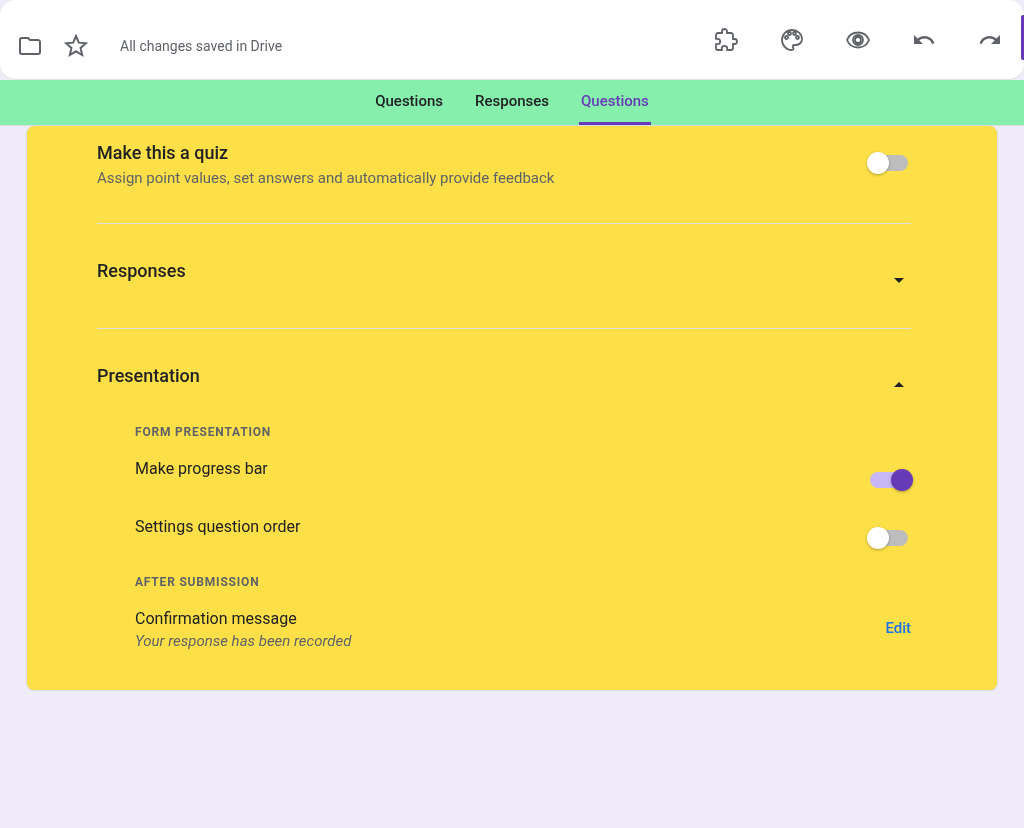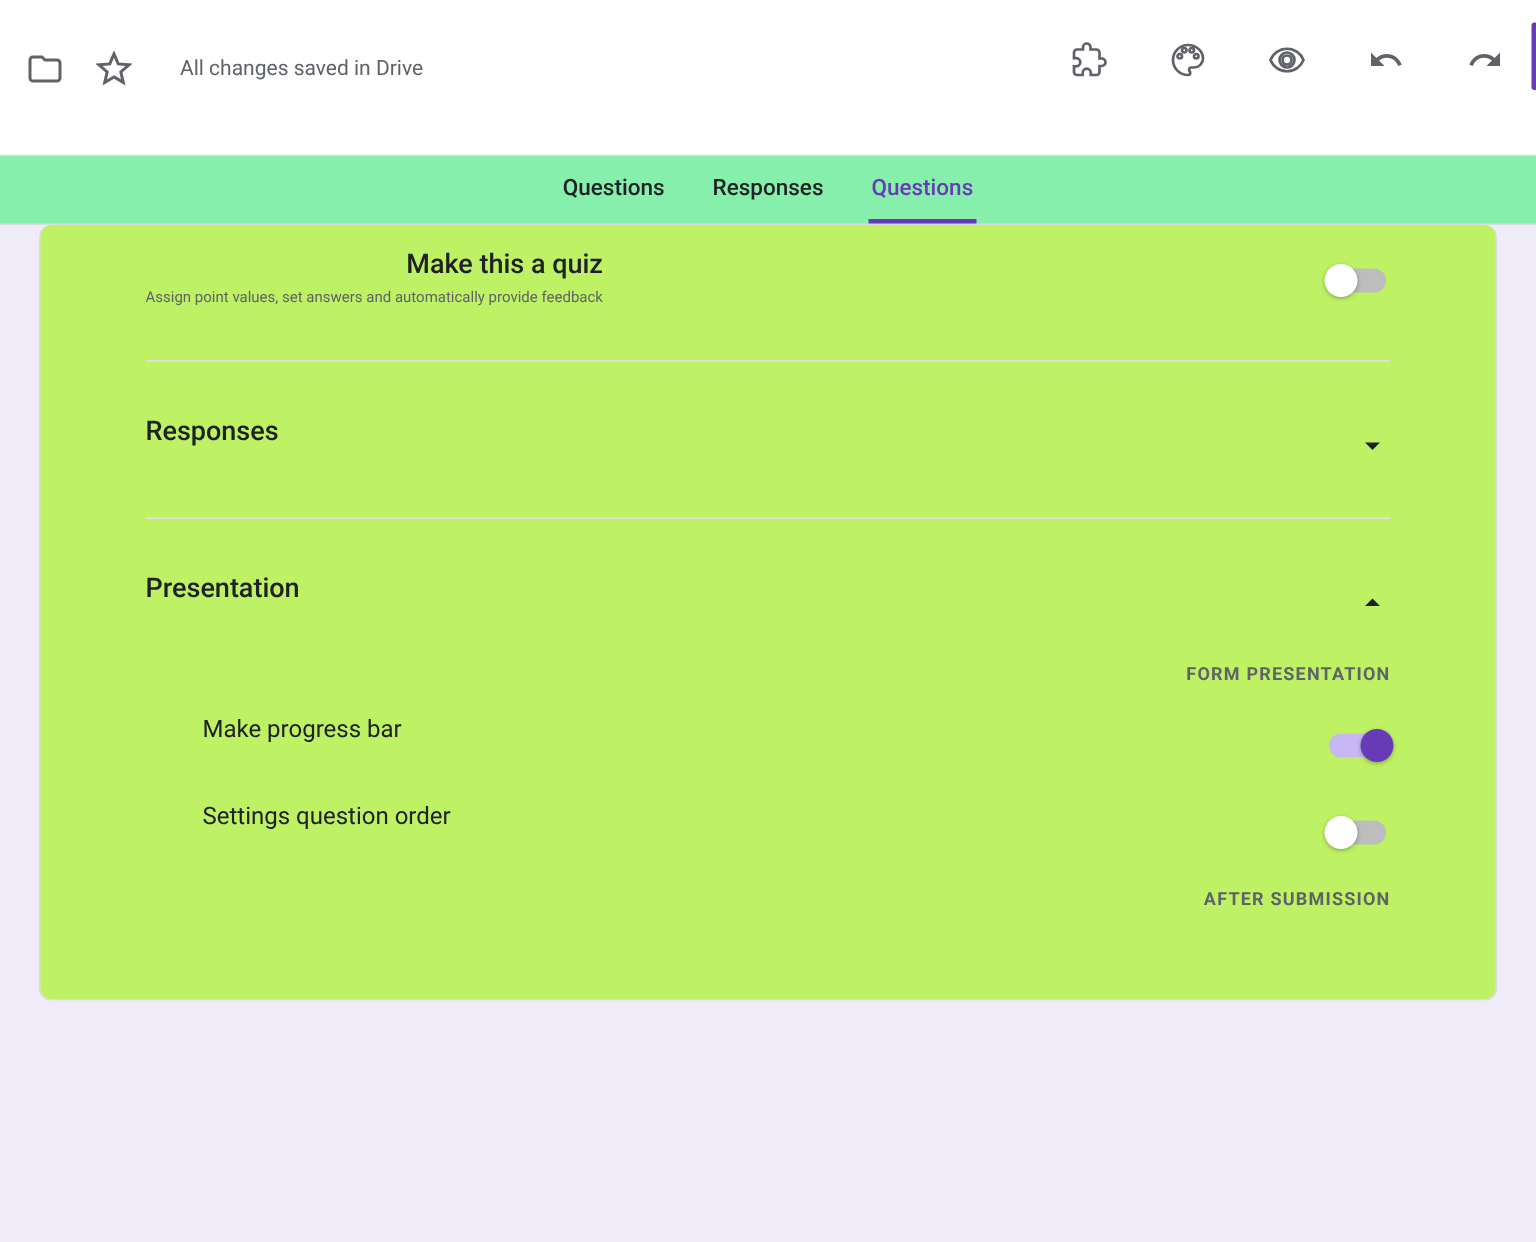--- a/index.html
+++ b/index.html
@@ -5,26 +5,27 @@
     * { box-sizing: border-box; margin: 0; padding: 0; }
     body {
       font-family: 'Google Sans', Roboto, Arial, sans-serif;
       background: #f0ebf8;
       width: 1024px;
       height: 828px;
       overflow: hidden;
     }
     .top-bar {
       background: #fff;
-      height: 104px;
+      height: 80px;
       display: flex;
       align-items: center;
       padding: 0 16px;
       border-bottom: 1px solid #e0e0e0;
       position: relative;
+      border-radius: 16px;
     }
     .top-left {
       display: flex;
       align-items: center;
       gap: 18px;
       position: absolute;
       left: 16px;
       top: 32px;
     }
     .top-right {
@@ -72,48 +73,47 @@
       border-bottom: 3px solid transparent;
     }
     .tab.active {
       color: #673ab7;
       border-bottom-color: #673ab7;
     }
     .page {
       padding: 0 26px;
     }
     .card {
-      background: #bef264;
+      background: #fde047;
       border-radius: 8px;
       margin-top: 0;
-      padding: 0 0 40px 0;
+      padding: 0 16px 40px 0;
       border: 1px solid #dadce0;
       border-top: none;
-      text-align: right;
     }
     .section {
       padding: 16px 70px 0 70px;
     }
     .section-inner {
       padding-bottom: 36px;
       border-bottom: 1px solid #e0e0e0;
     }
     .section-head {
       display: flex;
       align-items: flex-start;
       justify-content: space-between;
     }
     .section-title {
       font-size: 18px;
       font-weight: 500;
       color: #202124;
       margin-bottom: 6px;
     }
     .section-desc {
-      font-size: 10px;
+      font-size: 15px;
       color: #5f6368;
     }
     .chevron {
       width: 24px;
       height: 24px;
       cursor: pointer;
       margin-top: 8px;
     }
     .chevron svg { fill: #202124; }
     .toggle {
@@ -298,16 +298,23 @@
         </div>
       </div>
       <div class="option-row">
         <div class="option-title">Settings question order</div>
         <div class="toggle">
           <div class="toggle-track"></div>
           <div class="toggle-thumb"></div>
         </div>
       </div>
       <div class="sub-label" style="margin-top:0;">AFTER SUBMISSION</div>
+      <div class="option-row" style="margin-bottom:0;">
+        <div>
+          <div class="option-title">Confirmation message</div>
+          <div class="option-desc">Your response has been recorded</div>
+        </div>
+        <div class="edit-btn">Edit</div>
+      </div>
     </div>
 
   </div>
 </div>
 
 </body></html>

